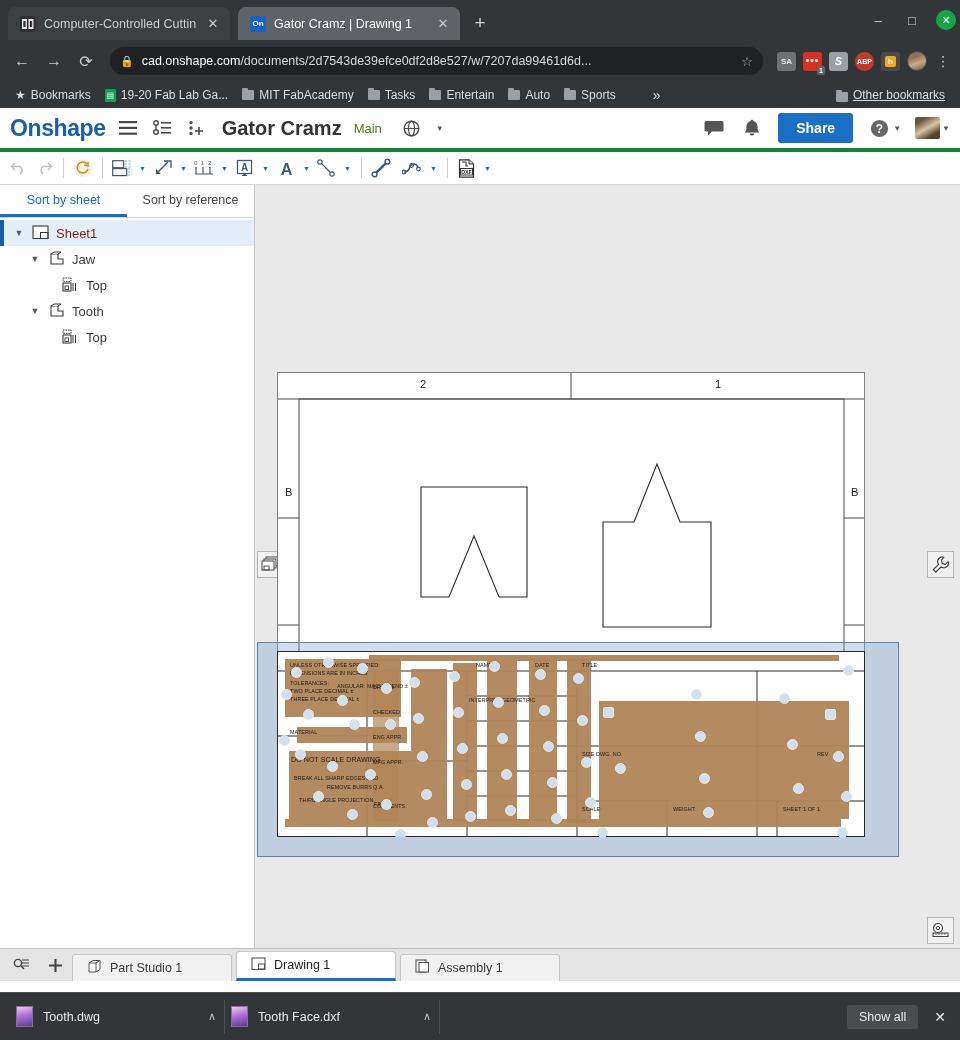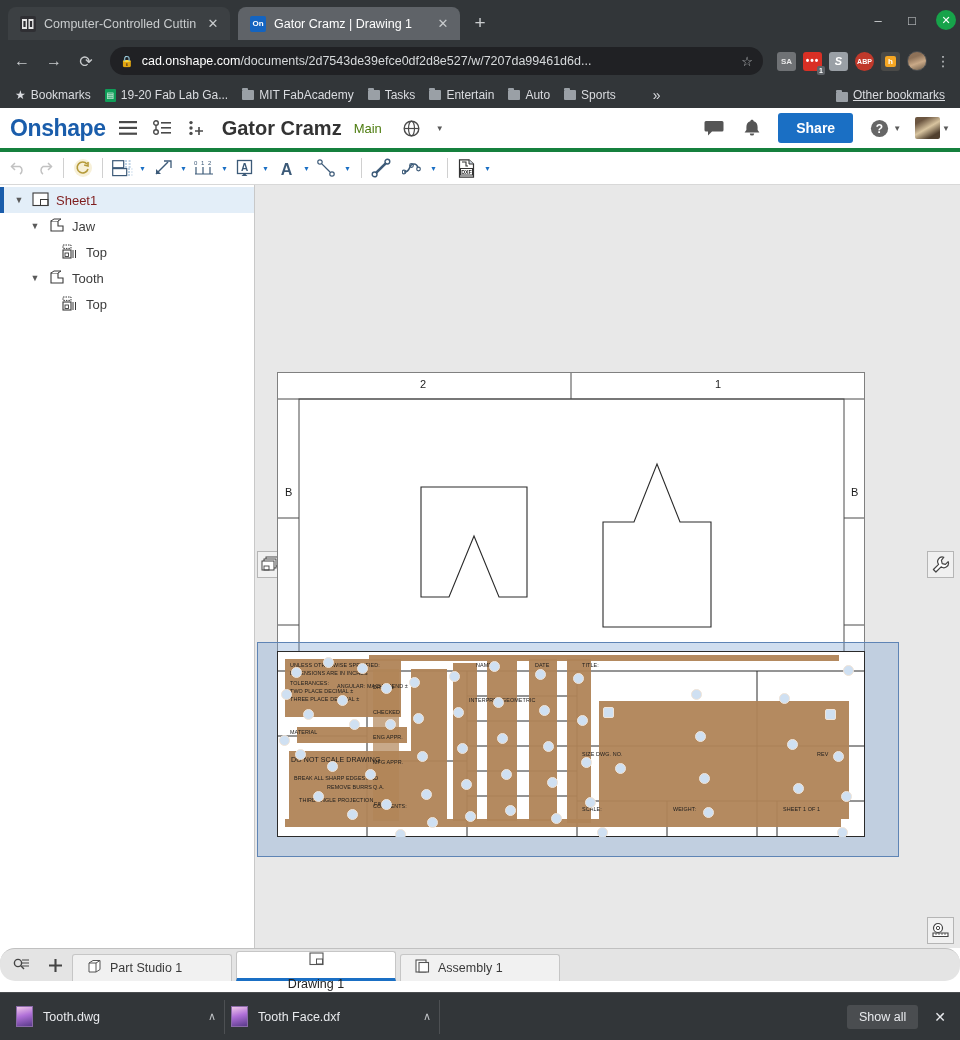--- a/index.html
+++ b/index.html
@@ -219,34 +219,34 @@
   }
   .handle.sq { border-radius: 2px; }
   .tb-text {
     position: absolute; color: #1c1c1c; font-size: 5.4px;
     font-family: "Liberation Sans", sans-serif; white-space: nowrap;
     letter-spacing: 0.1px;
   }
 
   .os-tabbar {
     height: 33px; background: #e4e4e4; display: flex; align-items: flex-end;
-    border-top: 1px solid #c0c0c0; padding-left: 4px; gap: 0px; border-radius: 15px;
+    border-top: 1px solid #c0c0c0; padding-left: 4px; gap: 0px;
   }
   .os-tabbar .icobtn {
     width: 34px; height: 32px; display: flex; align-items: center;
     justify-content: center; color: #444; font-size: 15px;
   }
   .dtab {
     height: 27px; min-width: 160px; display: flex; align-items: center;
     gap: 8px; padding: 0 14px; font-size: 12.5px; color: #3a3a3a;
     background: #f1f1f1; border: 1px solid #c6c6c6; border-bottom: none;
     border-radius: 3px 3px 0 0; margin-right: 4px;
   }
   .dtab.active { background: #fff; border-bottom: 3px solid #1a6fc4;
-                 height: 30px; color: #222; flex-direction: column; }
+                 height: 30px; color: #222; }
 
   
   .dl-shelf {
     position: absolute; bottom: 0; left: 0; width: 960px; height: 48px;
     background: #323639; border-top: 1px solid #4a4d50;
     display: flex; align-items: center; padding: 0 10px; gap: 0;
   }
   .dl-item {
     display: flex; align-items: center; gap: 10px; height: 34px;
     padding: 0 8px 0 6px; border-right: 1px solid #4d5053; min-width: 215px;
@@ -521,20 +521,24 @@
             <rect x="3.5" y="9.5" width="12" height="6.5" fill="#fff" stroke="#333" stroke-width="1"></rect>
             <text x="9.5" y="14.8" font-size="5.3" font-weight="bold" fill="#222" text-anchor="middle" font-family="Liberation Sans">DXF</text>
           </svg>
       </div>
       <div class="tb-dd">▼</div>
     </div>
 
     <div class="os-body">
 
       <div class="os-sidebar">
+        <div class="sort-tabs">
+          <div class="sort-tab active">Sort by sheet</div>
+          <div class="sort-tab">Sort by reference</div>
+        </div>
         <div class="tree">
 
           <div class="tnode sel" style="padding-left:8px">
             <span class="chev">▼</span>
             <span class="t-icon">
               <svg width="18" height="15" viewBox="0 0 18 15">
                   <rect x="1" y="1" width="15" height="12.5" fill="#fff" stroke="#3a3a3a" stroke-width="1.1"></rect>
                   <rect x="8.5" y="7.5" width="7.5" height="6" fill="none" stroke="#3a3a3a" stroke-width="1"></rect>
                 </svg>
             </span>

